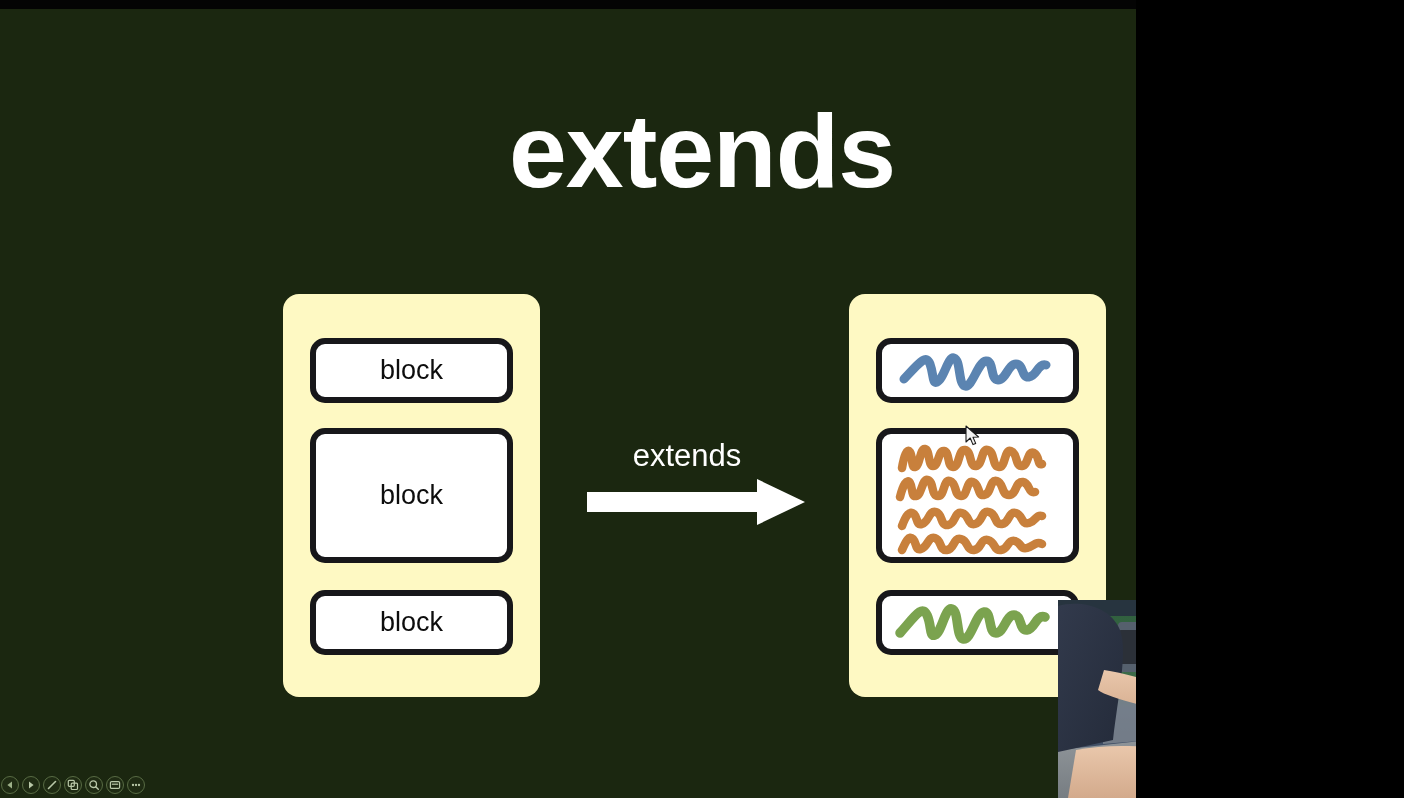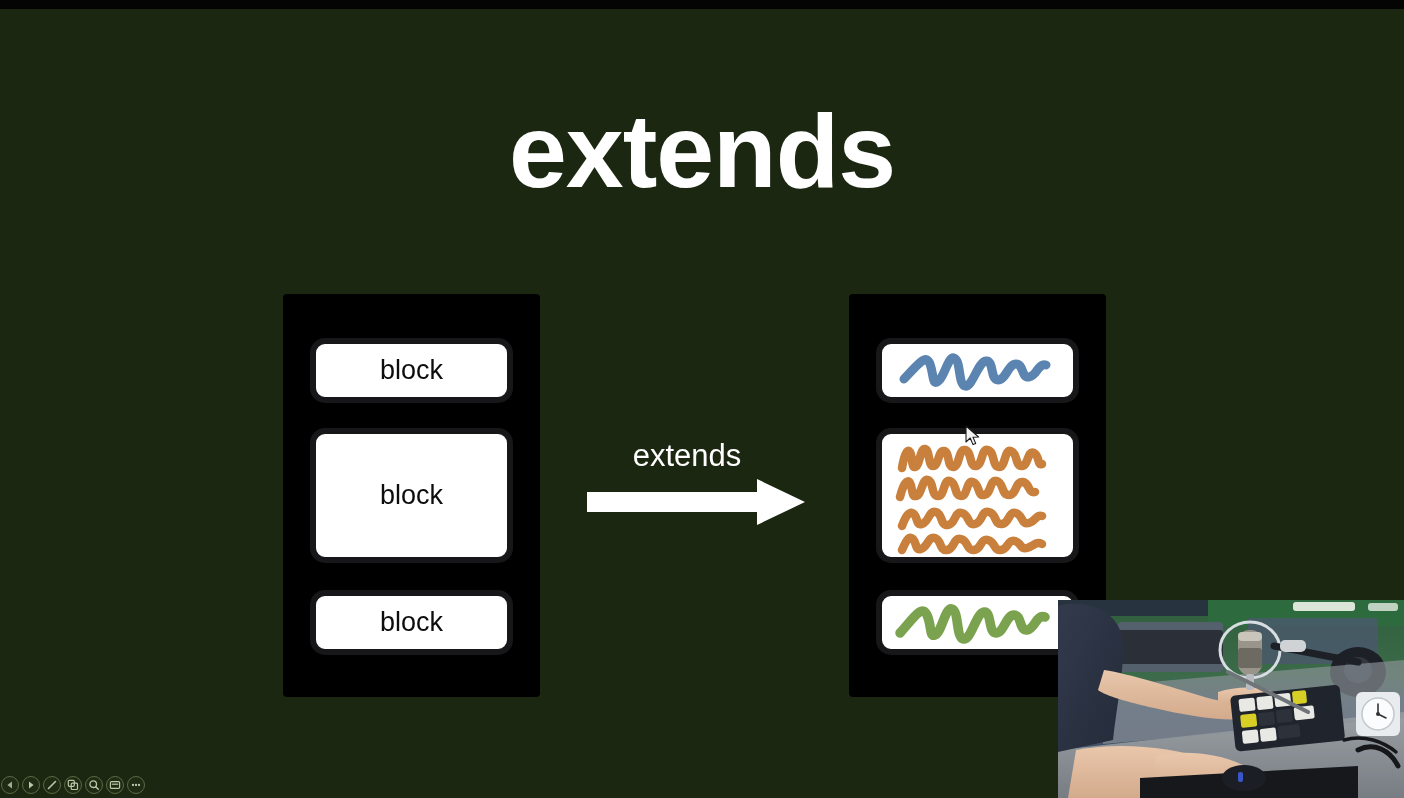--- a/index.html
+++ b/index.html
@@ -9,21 +9,21 @@
   }
   body {
     width: 1404px;
     height: 798px;
     overflow: hidden;
     font-family: "Liberation Sans", sans-serif;
   }
 
   #stage {
     position: relative;
-    width: 1404px;
+    width: 1136px;
     height: 798px;
     background: #1b2710;
     overflow: hidden;
   }
 
   
   #topbar {
     position: absolute;
     left: 0; top: 0;
     width: 1404px;
@@ -43,22 +43,22 @@
     font-size: 104px;
     font-weight: 700;
     letter-spacing: -1px;
     line-height: 1.05;
     user-select: none;
   }
 
   
   .card {
     position: absolute;
-    background: #000000;
-    border-radius: 4px;
+    background: #fef9c3;
+    border-radius: 16px;
     box-sizing: border-box;
   }
   #card-left  { left: 283px; top: 294px; width: 257px; height: 403px; }
   #card-right { left: 849px; top: 294px; width: 257px; height: 403px; }
 
   .block {
     position: absolute;
     left: 27px;
     width: 203px;
     box-sizing: border-box;

